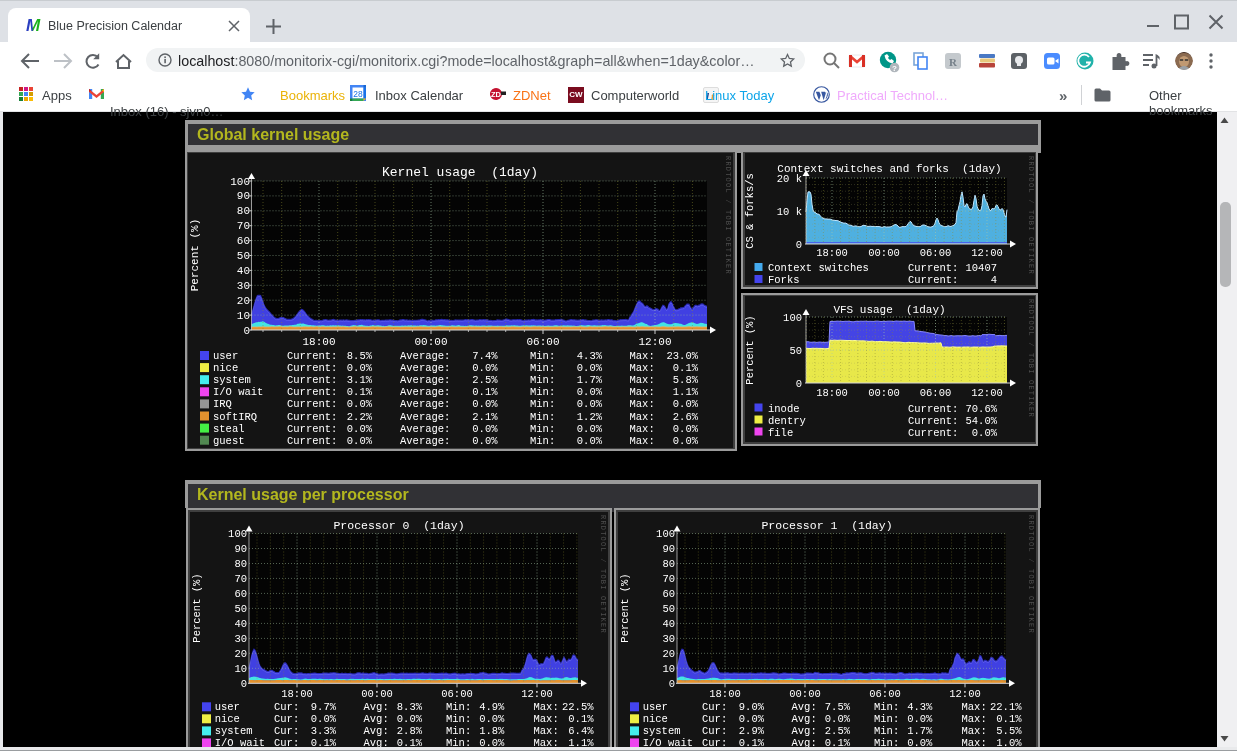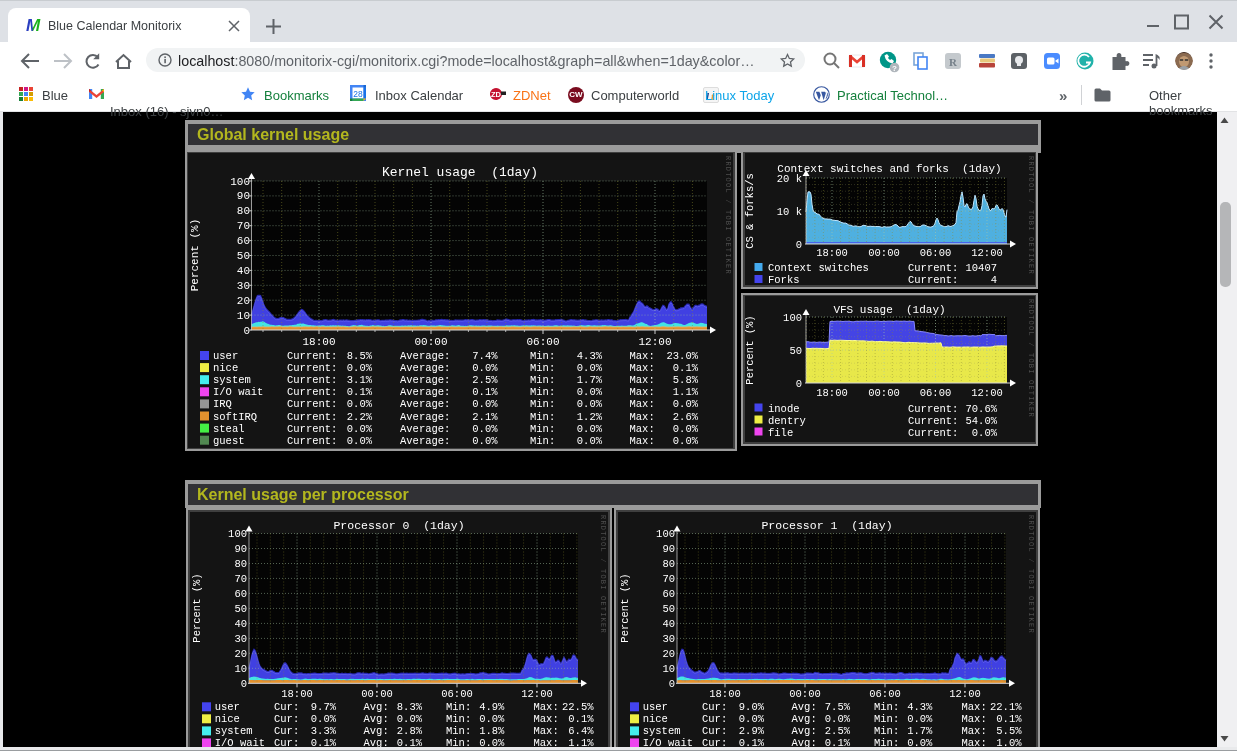--- a/index.html
+++ b/index.html
@@ -7,21 +7,21 @@
 <defs>
       <linearGradient id="mg" x1="0" y1="0" x2="1" y2="0">
 <stop offset="0" stop-color="#2b3fc0"></stop>
         <stop offset="0.42" stop-color="#2b3fc0"></stop>
 <stop offset="0.5" stop-color="#1cb21c"></stop>
         <stop offset="1" stop-color="#1cb21c"></stop>
       </linearGradient>
     </defs>
 <text x="9" y="15" font-family="Liberation Sans, sans-serif" font-size="17" font-weight="bold" font-style="italic" fill="url(#mg)" text-anchor="middle">M</text>
   </svg>
-<div style="position:absolute;left:48px;top:19px;font:12.5px Liberation Sans, sans-serif;color:#3c4043">Blue Calendar Monitorix</div>
+<div style="position:absolute;left:48px;top:19px;font:12.5px Liberation Sans, sans-serif;color:#3c4043">Blue Precision Calendar</div>
 <svg style="position:absolute;left:228px;top:20px" width="12" height="12" viewBox="0 0 12 12">
     <path d="M1 1 l10 10 M11 1 l-10 10" stroke="#5f6368" stroke-width="1.5"></path>
   </svg>
 <svg style="position:absolute;left:264px;top:17px" width="19" height="19" viewBox="0 0 19 19">
     <path d="M9.5 2 v15 M2 9.5 h15" stroke="#5f6368" stroke-width="2" fill="none"></path>
   </svg>
 <svg style="position:absolute;left:1140px;top:12px" width="92" height="20" viewBox="0 0 92 20">
     <path d="M7 14 h12" stroke="#5f6368" stroke-width="2"></path>
     <rect x="35" y="3.5" width="13" height="13" fill="none" stroke="#5f6368" stroke-width="2"></rect>
     <path d="M69.5 3.5 l13 13 M82.5 3.5 l-13 13" stroke="#5f6368" stroke-width="2"></path>
@@ -104,62 +104,62 @@
     <rect x="0" y="0" width="4" height="4" fill="#c5221f"></rect>
     <rect x="5" y="0" width="4" height="4" fill="#d01884"></rect>
     <rect x="10" y="0" width="4" height="4" fill="#ea4335"></rect>
     <rect x="0" y="5" width="4" height="4" fill="#34a853"></rect>
     <rect x="5" y="5" width="4" height="4" fill="#4285f4"></rect>
     <rect x="10" y="5" width="4" height="4" fill="#d39e00"></rect>
     <rect x="0" y="10" width="4" height="4" fill="#188038"></rect>
     <rect x="5" y="10" width="4" height="4" fill="#e8a600"></rect>
     <rect x="10" y="10" width="4" height="4" fill="#fbbc04"></rect>
   </svg>
-<div style="position:absolute;top:88px;font:13px Liberation Sans, sans-serif;color:#3c4043;left:42px">Blue</div>
+<div style="position:absolute;top:88px;font:13px Liberation Sans, sans-serif;color:#3c4043;left:42px">Apps</div>
 <svg style="position:absolute;left:88px;top:86px" width="17" height="16" viewBox="0 0 17 16">
 <rect x="1" y="3" width="3.2" height="10" fill="#4285f4"></rect>
     <rect x="12.8" y="3" width="3.2" height="10" fill="#34a853"></rect>
 <path d="M1 3 l7.5 6 7.5-6 v3 l-7.5 6 -7.5-6z" fill="#ea4335"></path>
     <path d="M1 3 v3 l2-1.6z" fill="#c5221f"></path>
     <path d="M16 3 v3 l-2-1.6z" fill="#fbbc04"></path>
   </svg>
 <div style="position:absolute;top:104px;font:13px Liberation Sans, sans-serif;color:#3c4043;left:110px">Inbox (16) - sjvn0…</div>
 <svg style="position:absolute;left:240px;top:86px" width="16" height="16" viewBox="0 0 24 24">
     <path d="M12 2 l3 6.6 7 0.8 -5.2 4.9 1.4 7 -6.2-3.5 -6.2 3.5 1.4-7 -5.2-4.9 7-0.8 z" fill="#4285f4"></path>
   </svg>
-<div style="position:absolute;top:88px;font:13px Liberation Sans, sans-serif;color:#15803d;left:264px">Bookmarks</div>
+<div style="position:absolute;top:88px;font:13px Liberation Sans, sans-serif;color:#eab308;left:280px">Bookmarks</div>
 <svg style="position:absolute;left:350px;top:85px" width="16" height="16" viewBox="0 0 16 16">
 <rect x="0" y="0" width="16" height="16" fill="#4285f4"></rect>
     <rect x="2.5" y="2.5" width="11" height="11" fill="#ffffff"></rect>
 <rect x="13.5" y="2.5" width="2.5" height="11" fill="#1a73e8"></rect>
     <rect x="2.5" y="13.5" width="11" height="2.5" fill="#34a853"></rect>
 <path d="M16 13.5 h-2.5 v2.5z" fill="#fbbc04"></path>
     <rect x="0" y="13.5" width="2.5" height="2.5" fill="#188038"></rect>
     <rect x="13.5" y="0" width="2.5" height="2.5" fill="#1967d2"></rect>
 <text x="8" y="11.5" font-size="8.5" fill="#1a73e8" text-anchor="middle" font-family="Liberation Sans">28</text>
   </svg>
 <div style="position:absolute;top:88px;font:13px Liberation Sans, sans-serif;color:#3c4043;left:375px">Inbox Calendar</div>
 <svg style="position:absolute;left:490px;top:87px" width="16" height="14" viewBox="0 0 16 14">
 <circle cx="6" cy="7" r="6" fill="#c41230" transform="rotate(-15 6 7)"></circle>
     <text x="6" y="10" font-size="7.5" font-weight="bold" fill="#ffffff" text-anchor="middle" font-family="Liberation Sans">ZD</text>
 <rect x="11" y="4.5" width="5" height="3.5" fill="#222222"></rect>
   </svg>
 <div style="position:absolute;top:88px;font:13px Liberation Sans, sans-serif;color:#f97316;left:513px">ZDNet</div>
-<div style="position:absolute;left:568px;top:87px;width:16px;height:16px;background:#7a0c1f;border-radius:8px;color:#ffffff;font:bold 8px/16px 'Liberation Sans';text-align:center">CW</div>
+<div style="position:absolute;left:568px;top:87px;width:16px;height:16px;background:#7a0c1f;border-radius:0;color:#ffffff;font:bold 8px/16px 'Liberation Sans';text-align:center">CW</div>
 <div style="position:absolute;top:88px;font:13px Liberation Sans, sans-serif;color:#3c4043;left:591px">Computerworld</div>
 <div style="position:absolute;left:703px;top:87px;width:16px;height:16px;background:#f5f5f5;border:1px solid #ddd;border-radius:2px">
     <div style="position:absolute;left:2px;top:2px;font:bold italic 11px 'Liberation Serif';color:#1a3b8c">l</div>
     <div style="position:absolute;left:7px;top:2px;font:bold italic 11px 'Liberation Serif';color:#e8a33d">t</div>
   </div>
 <div style="position:absolute;top:88px;font:13px Liberation Sans, sans-serif;color:#0ea5e9;left:705px">Linux Today</div>
 <svg style="position:absolute;left:813px;top:86px" width="17" height="17" viewBox="0 0 24 24">
 <circle cx="12" cy="12" r="11" fill="#ffffff" stroke="#3858a0" stroke-width="1.6"></circle>
 <path d="M4 8 l4.5 12 2.5-7 -2-5z M11.5 8 l3.5 12 2.5-7.5 q1.5-3 -0.5-4.5z M19.5 8.5 q1 3-0.5 6.5 l-1.5 4 q3-2.5 3.5-6 q0.3-2.8-1.5-4.5z" fill="#3858a0"></path>
   </svg>
-<div style="position:absolute;top:88px;font:13px Liberation Sans, sans-serif;color:#15803d;left:837px">Practical Technol…</div>
+<div style="position:absolute;top:88px;font:13px Liberation Sans, sans-serif;color:#f0abfc;left:837px">Practical Technol…</div>
 <div style="position:absolute;left:1059px;top:87px;font:bold 15px Liberation Sans, sans-serif;color:#5f6368">»</div>
 <div style="position:absolute;left:1081px;top:85px;width:1px;height:20px;background:#d0d2d5"></div>
 <svg style="position:absolute;left:1094px;top:88px" width="17" height="14" viewBox="0 0 17 14">
     <path d="M0.5 2 q0-1.5 1.5-1.5 h4 l2 2 h7 q1.5 0 1.5 1.5 v8 q0 1.5-1.5 1.5 h-13 q-1.5 0-1.5-1.5z" fill="#5f6368"></path>
   </svg>
 <div style="position:absolute;top:88px;font:13px Liberation Sans, sans-serif;color:#3c4043;left:1149px">Other bookmarks</div>
 <div style="position:absolute;left:185px;top:120px;width:856px;height:33px;background:#9b9b9b">
     <div style="position:absolute;left:3px;top:4px;right:3px;height:21px;background:#313135">
       <div style="position:absolute;left:9px;top:2px;font:bold 16px Liberation Sans, sans-serif;color:#b3b71e">Global kernel usage</div>
     </div>
@@ -473,21 +473,21 @@
     <text x="768.0" y="423.5" font-size="10.5" fill="#ffffff" text-anchor="start" font-family="Liberation Mono, monospace" font-weight="normal">dentry</text>
     <text x="908.0" y="423.5" font-size="10.5" fill="#ffffff" text-anchor="start" font-family="Liberation Mono, monospace" font-weight="normal">Current:</text>
     <text x="997.0" y="423.5" font-size="10.5" fill="#ffffff" text-anchor="end" font-family="Liberation Mono, monospace" font-weight="normal">54.0%</text>
     <rect x="754.5" y="427.5" width="8" height="8" fill="#ee44ee"></rect>
     <text x="768.0" y="435.5" font-size="10.5" fill="#ffffff" text-anchor="start" font-family="Liberation Mono, monospace" font-weight="normal">file</text>
     <text x="908.0" y="435.5" font-size="10.5" fill="#ffffff" text-anchor="start" font-family="Liberation Mono, monospace" font-weight="normal">Current:</text>
     <text x="997.0" y="435.5" font-size="10.5" fill="#ffffff" text-anchor="end" font-family="Liberation Mono, monospace" font-weight="normal">0.0%</text>
     <text transform="rotate(90 1029.0 299.0)" x="1029.0" y="299.0" font-size="7" letter-spacing="1.2" fill="#4e4e4e" font-family="Liberation Mono, monospace">RRDTOOL / TOBI OETIKER</text>
   </svg>
 <div style="position:absolute;left:185px;top:480px;width:856px;height:28px;background:#9b9b9b">
-    <div style="position:absolute;left:3px;top:4px;right:3px;height:21px;background:#313135">
+    <div style="position:absolute;left:3px;top:4px;right:3px;height:28px;background:#313135">
       <div style="position:absolute;left:9px;top:2px;font:bold 16px Liberation Sans, sans-serif;color:#b3b71e">Kernel usage per processor</div>
     </div>
   </div>
 <div style="position:absolute;left:186px;top:508px;width:426px;height:243px;background:#141414;border:2px solid #9b9b9b;box-shadow:inset 0 0 0 2px #3f3f3f"></div>
 <div style="position:absolute;left:614px;top:508px;width:426px;height:243px;background:#141414;border:2px solid #9b9b9b;box-shadow:inset 0 0 0 2px #3f3f3f"></div>
 <svg style="position:absolute;left:190px;top:512px" width="418" height="239" viewBox="190 512 418 239">
     <rect x="190" y="512" width="418" height="239" fill="#141414"></rect>
     <rect x="249" y="533.5" width="329" height="149.8" fill="#040404"></rect>
     <polygon points="249.0,668.35 250.0,664.39 251.0,659.71 252.0,655.00 253.0,651.44 254.0,649.45 255.0,650.42 256.0,653.08 257.0,656.77 258.0,660.42 259.0,663.66 260.0,666.08 261.0,667.45 262.0,668.48 263.0,669.17 264.0,669.59 265.0,670.31 266.0,670.97 267.0,671.35 268.0,671.58 269.0,671.42 270.0,670.60 271.0,670.41 272.0,670.48 273.0,671.12 274.0,671.55 275.0,672.37 276.0,672.65 277.0,672.79 278.0,672.72 279.0,672.59 280.0,671.22 281.0,669.60 282.0,667.64 283.0,665.28 284.0,663.49 285.0,662.88 286.0,663.55 287.0,665.03 288.0,667.05 289.0,669.11 290.0,670.74 291.0,672.00 292.0,672.78 293.0,673.52 294.0,673.64 295.0,673.83 296.0,673.71 297.0,673.72 298.0,673.27 299.0,673.02 300.0,673.23 301.0,673.01 302.0,673.25 303.0,673.59 304.0,673.85 305.0,673.63 306.0,674.00 307.0,673.84 308.0,673.70 309.0,673.79 310.0,673.91 311.0,673.63 312.0,673.36 313.0,673.38 314.0,673.26 315.0,673.16 316.0,673.34 317.0,673.58 318.0,673.74 319.0,673.64 320.0,673.65 321.0,673.60 322.0,673.48 323.0,673.22 324.0,673.10 325.0,673.13 326.0,673.17 327.0,673.17 328.0,673.40 329.0,673.42 330.0,673.22 331.0,673.04 332.0,673.10 333.0,672.83 334.0,672.87 335.0,672.94 336.0,673.10 337.0,673.36 338.0,673.33 339.0,673.56 340.0,673.78 341.0,673.59 342.0,673.25 343.0,673.64 344.0,673.60 345.0,673.51 346.0,673.49 347.0,673.86 348.0,673.69 349.0,673.69 350.0,673.41 351.0,673.76 352.0,673.93 353.0,674.09 354.0,674.03 355.0,674.13 356.0,673.66 357.0,673.11 358.0,673.02 359.0,672.91 360.0,673.05 361.0,673.37 362.0,673.43 363.0,673.09 364.0,673.38 365.0,673.55 366.0,673.53 367.0,673.54 368.0,673.89 369.0,673.88 370.0,673.65 371.0,673.42 372.0,673.29 373.0,673.05 374.0,672.69 375.0,673.09 376.0,673.55 377.0,673.79 378.0,674.10 379.0,674.47 380.0,674.13 381.0,674.09 382.0,674.05 383.0,674.19 384.0,674.18 385.0,673.97 386.0,673.85 387.0,673.72 388.0,673.27 389.0,673.19 390.0,673.32 391.0,673.19 392.0,673.13 393.0,673.35 394.0,673.51 395.0,673.77 396.0,673.90 397.0,673.93 398.0,673.86 399.0,673.68 400.0,673.55 401.0,673.27 402.0,673.46 403.0,673.17 404.0,673.31 405.0,673.38 406.0,673.42 407.0,673.24 408.0,673.63 409.0,673.44 410.0,673.46 411.0,673.46 412.0,673.46 413.0,673.44 414.0,673.35 415.0,673.30 416.0,673.45 417.0,673.53 418.0,673.50 419.0,673.50 420.0,673.36 421.0,673.28 422.0,673.11 423.0,673.06 424.0,673.37 425.0,673.53 426.0,673.57 427.0,673.75 428.0,673.61 429.0,673.23 430.0,673.17 431.0,673.22 432.0,673.39 433.0,673.31 434.0,673.49 435.0,673.65 436.0,673.81 437.0,673.72 438.0,673.63 439.0,673.46 440.0,673.56 441.0,673.40 442.0,673.29 443.0,673.44 444.0,673.51 445.0,673.34 446.0,673.25 447.0,673.38 448.0,673.85 449.0,674.03 450.0,674.04 451.0,673.95 452.0,673.68 453.0,673.48 454.0,673.34 455.0,673.21 456.0,673.60 457.0,674.12 458.0,673.96 459.0,673.97 460.0,674.08 461.0,674.29 462.0,673.96 463.0,674.04 464.0,674.20 465.0,674.16 466.0,673.90 467.0,673.80 468.0,673.71 469.0,673.65 470.0,673.55 471.0,673.37 472.0,673.71 473.0,673.74 474.0,673.72 475.0,674.05 476.0,674.16 477.0,673.84 478.0,673.91 479.0,673.61 480.0,673.04 481.0,672.98 482.0,672.96 483.0,672.53 484.0,672.82 485.0,673.25 486.0,673.27 487.0,673.58 488.0,674.13 489.0,674.05 490.0,673.97 491.0,673.86 492.0,673.55 493.0,673.45 494.0,673.52 495.0,673.49 496.0,673.65 497.0,673.86 498.0,673.69 499.0,673.68 500.0,673.58 501.0,673.30 502.0,673.00 503.0,673.23 504.0,673.35 505.0,673.45 506.0,673.59 507.0,673.60 508.0,673.58 509.0,673.51 510.0,673.43 511.0,673.25 512.0,673.17 513.0,673.18 514.0,673.14 515.0,673.32 516.0,673.38 517.0,673.53 518.0,673.43 519.0,673.49 520.0,673.29 521.0,673.20 522.0,670.30 523.0,669.38 524.0,667.88 525.0,665.12 526.0,661.93 527.0,658.00 528.0,654.81 529.0,653.45 530.0,654.04 531.0,655.47 532.0,658.16 533.0,659.75 534.0,659.73 535.0,659.32 536.0,659.57 537.0,660.94 538.0,663.42 539.0,664.73 540.0,664.49 541.0,663.74 542.0,663.88 543.0,663.89 544.0,662.65 545.0,660.58 546.0,657.77 547.0,656.96 548.0,658.10 549.0,658.75 550.0,658.96 551.0,656.29 552.0,655.36 553.0,655.72 554.0,658.67 555.0,661.97 556.0,661.95 557.0,661.14 558.0,660.10 559.0,660.80 560.0,662.53 561.0,663.73 562.0,661.97 563.0,659.55 564.0,657.34 565.0,658.97 566.0,661.11 567.0,661.77 568.0,660.43 569.0,659.25 570.0,659.80 571.0,659.42 572.0,657.77 573.0,655.34 574.0,655.04 575.0,656.02 576.0,658.30 577.0,659.08 578.0,659.72 578.0,683.30 577.0,683.30 576.0,683.30 575.0,683.30 574.0,683.30 573.0,683.30 572.0,683.30 571.0,683.30 570.0,683.30 569.0,683.30 568.0,683.30 567.0,683.30 566.0,683.30 565.0,683.30 564.0,683.30 563.0,683.30 562.0,683.30 561.0,683.30 560.0,683.30 559.0,683.30 558.0,683.30 557.0,683.30 556.0,683.30 555.0,683.30 554.0,683.30 553.0,683.30 552.0,683.30 551.0,683.30 550.0,683.30 549.0,683.30 548.0,683.30 547.0,683.30 546.0,683.30 545.0,683.30 544.0,683.30 543.0,683.30 542.0,683.30 541.0,683.30 540.0,683.30 539.0,683.30 538.0,683.30 537.0,683.30 536.0,683.30 535.0,683.30 534.0,683.30 533.0,683.30 532.0,683.30 531.0,683.30 530.0,683.30 529.0,683.30 528.0,683.30 527.0,683.30 526.0,683.30 525.0,683.30 524.0,683.30 523.0,683.30 522.0,683.30 521.0,683.30 520.0,683.30 519.0,683.30 518.0,683.30 517.0,683.30 516.0,683.30 515.0,683.30 514.0,683.30 513.0,683.30 512.0,683.30 511.0,683.30 510.0,683.30 509.0,683.30 508.0,683.30 507.0,683.30 506.0,683.30 505.0,683.30 504.0,683.30 503.0,683.30 502.0,683.30 501.0,683.30 500.0,683.30 499.0,683.30 498.0,683.30 497.0,683.30 496.0,683.30 495.0,683.30 494.0,683.30 493.0,683.30 492.0,683.30 491.0,683.30 490.0,683.30 489.0,683.30 488.0,683.30 487.0,683.30 486.0,683.30 485.0,683.30 484.0,683.30 483.0,683.30 482.0,683.30 481.0,683.30 480.0,683.30 479.0,683.30 478.0,683.30 477.0,683.30 476.0,683.30 475.0,683.30 474.0,683.30 473.0,683.30 472.0,683.30 471.0,683.30 470.0,683.30 469.0,683.30 468.0,683.30 467.0,683.30 466.0,683.30 465.0,683.30 464.0,683.30 463.0,683.30 462.0,683.30 461.0,683.30 460.0,683.30 459.0,683.30 458.0,683.30 457.0,683.30 456.0,683.30 455.0,683.30 454.0,683.30 453.0,683.30 452.0,683.30 451.0,683.30 450.0,683.30 449.0,683.30 448.0,683.30 447.0,683.30 446.0,683.30 445.0,683.30 444.0,683.30 443.0,683.30 442.0,683.30 441.0,683.30 440.0,683.30 439.0,683.30 438.0,683.30 437.0,683.30 436.0,683.30 435.0,683.30 434.0,683.30 433.0,683.30 432.0,683.30 431.0,683.30 430.0,683.30 429.0,683.30 428.0,683.30 427.0,683.30 426.0,683.30 425.0,683.30 424.0,683.30 423.0,683.30 422.0,683.30 421.0,683.30 420.0,683.30 419.0,683.30 418.0,683.30 417.0,683.30 416.0,683.30 415.0,683.30 414.0,683.30 413.0,683.30 412.0,683.30 411.0,683.30 410.0,683.30 409.0,683.30 408.0,683.30 407.0,683.30 406.0,683.30 405.0,683.30 404.0,683.30 403.0,683.30 402.0,683.30 401.0,683.30 400.0,683.30 399.0,683.30 398.0,683.30 397.0,683.30 396.0,683.30 395.0,683.30 394.0,683.30 393.0,683.30 392.0,683.30 391.0,683.30 390.0,683.30 389.0,683.30 388.0,683.30 387.0,683.30 386.0,683.30 385.0,683.30 384.0,683.30 383.0,683.30 382.0,683.30 381.0,683.30 380.0,683.30 379.0,683.30 378.0,683.30 377.0,683.30 376.0,683.30 375.0,683.30 374.0,683.30 373.0,683.30 372.0,683.30 371.0,683.30 370.0,683.30 369.0,683.30 368.0,683.30 367.0,683.30 366.0,683.30 365.0,683.30 364.0,683.30 363.0,683.30 362.0,683.30 361.0,683.30 360.0,683.30 359.0,683.30 358.0,683.30 357.0,683.30 356.0,683.30 355.0,683.30 354.0,683.30 353.0,683.30 352.0,683.30 351.0,683.30 350.0,683.30 349.0,683.30 348.0,683.30 347.0,683.30 346.0,683.30 345.0,683.30 344.0,683.30 343.0,683.30 342.0,683.30 341.0,683.30 340.0,683.30 339.0,683.30 338.0,683.30 337.0,683.30 336.0,683.30 335.0,683.30 334.0,683.30 333.0,683.30 332.0,683.30 331.0,683.30 330.0,683.30 329.0,683.30 328.0,683.30 327.0,683.30 326.0,683.30 325.0,683.30 324.0,683.30 323.0,683.30 322.0,683.30 321.0,683.30 320.0,683.30 319.0,683.30 318.0,683.30 317.0,683.30 316.0,683.30 315.0,683.30 314.0,683.30 313.0,683.30 312.0,683.30 311.0,683.30 310.0,683.30 309.0,683.30 308.0,683.30 307.0,683.30 306.0,683.30 305.0,683.30 304.0,683.30 303.0,683.30 302.0,683.30 301.0,683.30 300.0,683.30 299.0,683.30 298.0,683.30 297.0,683.30 296.0,683.30 295.0,683.30 294.0,683.30 293.0,683.30 292.0,683.30 291.0,683.30 290.0,683.30 289.0,683.30 288.0,683.30 287.0,683.30 286.0,683.30 285.0,683.30 284.0,683.30 283.0,683.30 282.0,683.30 281.0,683.30 280.0,683.30 279.0,683.30 278.0,683.30 277.0,683.30 276.0,683.30 275.0,683.30 274.0,683.30 273.0,683.30 272.0,683.30 271.0,683.30 270.0,683.30 269.0,683.30 268.0,683.30 267.0,683.30 266.0,683.30 265.0,683.30 264.0,683.30 263.0,683.30 262.0,683.30 261.0,683.30 260.0,683.30 259.0,683.30 258.0,683.30 257.0,683.30 256.0,683.30 255.0,683.30 254.0,683.30 253.0,683.30 252.0,683.30 251.0,683.30 250.0,683.30 249.0,683.30" fill="#4040e2" fill-opacity="1.0"></polygon>
     <polygon points="249.0,677.97 250.0,677.64 251.0,677.10 252.0,676.89 253.0,676.63 254.0,676.62 255.0,676.73 256.0,676.71 257.0,676.94 258.0,677.31 259.0,677.69 260.0,678.09 261.0,678.27 262.0,678.42 263.0,678.61 264.0,678.67 265.0,678.86 266.0,678.94 267.0,678.86 268.0,678.86 269.0,679.02 270.0,678.94 271.0,679.04 272.0,679.04 273.0,678.96 274.0,679.01 275.0,678.87 276.0,678.64 277.0,678.43 278.0,678.27 279.0,678.24 280.0,677.97 281.0,678.08 282.0,677.87 283.0,677.70 284.0,677.52 285.0,677.34 286.0,677.56 287.0,677.82 288.0,678.06 289.0,678.44 290.0,678.76 291.0,678.89 292.0,679.19 293.0,679.12 294.0,679.12 295.0,679.00 296.0,679.02 297.0,679.15 298.0,679.29 299.0,679.34 300.0,679.44 301.0,679.41 302.0,679.34 303.0,679.13 304.0,678.81 305.0,678.64 306.0,678.57 307.0,678.97 308.0,678.92 309.0,679.02 310.0,678.94 311.0,678.94 312.0,678.87 313.0,678.79 314.0,678.76 315.0,678.78 316.0,678.86 317.0,679.12 318.0,679.10 319.0,678.86 320.0,678.80 321.0,678.83 322.0,678.95 323.0,679.02 324.0,679.22 325.0,679.12 326.0,679.15 327.0,678.99 328.0,679.16 329.0,679.23 330.0,679.12 331.0,678.89 332.0,678.95 333.0,679.27 334.0,679.25 335.0,679.28 336.0,678.95 337.0,678.87 338.0,678.93 339.0,678.88 340.0,679.03 341.0,679.11 342.0,679.06 343.0,678.94 344.0,678.93 345.0,679.06 346.0,679.18 347.0,679.25 348.0,679.14 349.0,679.00 350.0,678.97 351.0,678.82 352.0,678.95 353.0,678.87 354.0,678.90 355.0,679.12 356.0,679.04 357.0,678.98 358.0,678.95 359.0,679.11 360.0,679.02 361.0,678.90 362.0,678.79 363.0,678.87 364.0,679.06 365.0,678.96 366.0,678.95 367.0,678.86 368.0,678.86 369.0,678.96 370.0,678.97 371.0,679.11 372.0,679.04 373.0,679.10 374.0,679.09 375.0,679.00 376.0,679.22 377.0,679.05 378.0,679.02 379.0,678.96 380.0,678.79 381.0,679.01 382.0,679.00 383.0,679.10 384.0,679.18 385.0,679.06 386.0,679.03 387.0,679.04 388.0,678.91 389.0,678.89 390.0,678.94 391.0,678.94 392.0,678.88 393.0,678.95 394.0,678.86 395.0,678.84 396.0,678.95 397.0,679.10 398.0,679.09 399.0,679.01 400.0,678.85 401.0,678.89 402.0,678.99 403.0,679.20 404.0,679.11 405.0,679.24 406.0,679.28 407.0,679.11 408.0,679.11 409.0,679.12 410.0,679.11 411.0,679.19 412.0,678.89 413.0,678.76 414.0,678.78 415.0,678.78 416.0,678.93 417.0,678.73 418.0,678.70 419.0,678.73 420.0,678.86 421.0,679.00 422.0,679.09 423.0,679.02 424.0,679.09 425.0,679.12 426.0,679.14 427.0,678.95 428.0,678.91 429.0,678.81 430.0,678.70 431.0,678.94 432.0,678.83 433.0,679.25 434.0,679.30 435.0,679.32 436.0,679.25 437.0,679.05 438.0,678.88 439.0,678.89 440.0,678.97 441.0,679.27 442.0,679.30 443.0,679.12 444.0,679.08 445.0,678.80 446.0,678.96 447.0,678.79 448.0,678.84 449.0,678.96 450.0,678.95 451.0,678.98 452.0,679.05 453.0,678.96 454.0,678.96 455.0,678.96 456.0,678.95 457.0,678.69 458.0,678.86 459.0,678.89 460.0,679.22 461.0,679.35 462.0,679.20 463.0,679.28 464.0,679.30 465.0,679.14 466.0,678.92 467.0,678.89 468.0,679.00 469.0,679.26 470.0,679.20 471.0,679.18 472.0,678.82 473.0,678.97 474.0,679.13 475.0,679.17 476.0,679.34 477.0,679.10 478.0,679.00 479.0,678.94 480.0,679.06 481.0,678.99 482.0,679.17 483.0,679.13 484.0,679.07 485.0,679.07 486.0,679.06 487.0,678.92 488.0,679.00 489.0,679.03 490.0,679.04 491.0,679.02 492.0,678.89 493.0,678.98 494.0,679.08 495.0,678.90 496.0,679.09 497.0,678.98 498.0,678.90 499.0,679.00 500.0,678.77 501.0,678.89 502.0,678.77 503.0,678.95 504.0,678.98 505.0,679.04 506.0,679.05 507.0,678.99 508.0,679.26 509.0,679.33 510.0,679.55 511.0,679.37 512.0,679.30 513.0,679.20 514.0,679.23 515.0,679.34 516.0,679.28 517.0,679.17 518.0,679.05 519.0,679.00 520.0,679.04 521.0,679.07 522.0,678.97 523.0,678.96 524.0,679.07 525.0,678.86 526.0,678.61 527.0,678.27 528.0,677.75 529.0,677.37 530.0,677.06 531.0,677.23 532.0,677.32 533.0,677.97 534.0,678.33 535.0,678.66 536.0,678.79 537.0,678.70 538.0,678.81 539.0,678.84 540.0,678.98 541.0,678.79 542.0,678.55 543.0,678.22 544.0,677.79 545.0,677.48 546.0,677.36 547.0,677.27 548.0,677.42 549.0,677.59 550.0,677.69 551.0,677.89 552.0,677.85 553.0,677.80 554.0,677.77 555.0,677.75 556.0,677.49 557.0,677.72 558.0,677.78 559.0,678.17 560.0,678.29 561.0,678.56 562.0,678.43 563.0,678.16 564.0,677.68 565.0,677.36 566.0,677.16 567.0,676.96 568.0,677.40 569.0,677.66 570.0,677.88 571.0,678.00 572.0,677.80 573.0,677.60 574.0,677.43 575.0,677.30 576.0,677.48 577.0,677.75 578.0,678.12 578.0,680.42 577.0,680.35 576.0,680.37 575.0,680.32 574.0,680.34 573.0,680.36 572.0,680.33 571.0,680.44 570.0,680.54 569.0,680.54 568.0,680.45 567.0,680.41 566.0,680.49 565.0,680.43 564.0,680.40 563.0,680.42 562.0,680.46 561.0,680.48 560.0,680.26 559.0,680.34 558.0,680.22 557.0,680.36 556.0,680.37 555.0,680.49 554.0,680.45 553.0,680.40 552.0,680.38 551.0,680.40 550.0,680.39 549.0,680.42 548.0,680.49 547.0,680.51 546.0,680.46 545.0,680.41 544.0,680.43 543.0,680.51 542.0,680.60 541.0,680.63 540.0,680.62 539.0,680.45 538.0,680.35 537.0,680.35 536.0,680.46 535.0,680.46 534.0,680.37 533.0,680.33 532.0,680.28 531.0,680.41 530.0,680.36 529.0,680.41 528.0,680.28 527.0,680.34 526.0,680.38 525.0,680.51 524.0,680.46 523.0,680.35 522.0,680.23 521.0,680.25 520.0,680.31 519.0,680.30 518.0,680.35 517.0,680.41 516.0,680.51 515.0,680.47 514.0,680.47 513.0,680.52 512.0,680.62 511.0,680.70 510.0,680.71 509.0,680.55 508.0,680.48 507.0,680.31 506.0,680.43 505.0,680.39 504.0,680.41 503.0,680.34 502.0,680.27 501.0,680.32 500.0,680.28 499.0,680.38 498.0,680.33 497.0,680.37 496.0,680.36 495.0,680.44 494.0,680.47 493.0,680.48 492.0,680.35 491.0,680.33 490.0,680.35 489.0,680.37 488.0,680.36 487.0,680.32 486.0,680.39 485.0,680.37 484.0,680.46 483.0,680.42 482.0,680.48 481.0,680.35 480.0,680.35 479.0,680.28 478.0,680.40 477.0,680.44 476.0,680.59 475.0,680.52 474.0,680.46 473.0,680.43 472.0,680.42 471.0,680.58 470.0,680.51 469.0,680.53 468.0,680.36 467.0,680.39 466.0,680.39 465.0,680.47 464.0,680.43 463.0,680.41 462.0,680.50 461.0,680.54 460.0,680.49 459.0,680.19 458.0,680.05 457.0,680.17 456.0,680.40 455.0,680.39 454.0,680.44 453.0,680.32 452.0,680.43 451.0,680.34 450.0,680.35 449.0,680.36 448.0,680.36 447.0,680.38 446.0,680.46 445.0,680.40 444.0,680.47 443.0,680.43 442.0,680.51 441.0,680.43 440.0,680.29 439.0,680.32 438.0,680.39 437.0,680.48 436.0,680.46 435.0,680.54 434.0,680.53 433.0,680.57 432.0,680.44 431.0,680.42 430.0,680.30 429.0,680.28 428.0,680.22 427.0,680.20 426.0,680.33 425.0,680.43 424.0,680.53 423.0,680.45 422.0,680.43 421.0,680.32 420.0,680.28 419.0,680.21 418.0,680.26 417.0,680.23 416.0,680.25 415.0,680.20 414.0,680.19 413.0,680.31 412.0,680.40 411.0,680.52 410.0,680.44 409.0,680.34 408.0,680.35 407.0,680.47 406.0,680.53 405.0,680.49 404.0,680.36 403.0,680.43 402.0,680.44 401.0,680.45 400.0,680.40 399.0,680.47 398.0,680.44 397.0,680.44 396.0,680.35 395.0,680.43 394.0,680.50 393.0,680.48 392.0,680.39 391.0,680.26 390.0,680.27 389.0,680.30 388.0,680.38 387.0,680.41 386.0,680.42 385.0,680.46 384.0,680.44 383.0,680.43 382.0,680.32 381.0,680.30 380.0,680.31 379.0,680.44 378.0,680.50 377.0,680.48 376.0,680.42 375.0,680.34 374.0,680.37 373.0,680.36 372.0,680.30 371.0,680.28 370.0,680.17 369.0,680.26 368.0,680.35 367.0,680.40 366.0,680.45 365.0,680.38 364.0,680.45 363.0,680.32 362.0,680.23 361.0,680.33 360.0,680.39 359.0,680.45 358.0,680.23 357.0,680.33 356.0,680.38 355.0,680.43 354.0,680.44 353.0,680.40 352.0,680.49 351.0,680.37 350.0,680.40 349.0,680.44 348.0,680.54 347.0,680.62 346.0,680.57 345.0,680.48 344.0,680.34 343.0,680.33 342.0,680.46 341.0,680.43 340.0,680.38 339.0,680.32 338.0,680.35 337.0,680.37 336.0,680.33 335.0,680.45 334.0,680.52 333.0,680.45 332.0,680.33 331.0,680.32 330.0,680.46 329.0,680.53 328.0,680.42 327.0,680.32 326.0,680.38 325.0,680.41 324.0,680.48 323.0,680.38 322.0,680.42 321.0,680.29 320.0,680.26 319.0,680.33 318.0,680.49 317.0,680.54 316.0,680.39 315.0,680.31 314.0,680.22 313.0,680.22 312.0,680.24 311.0,680.34 310.0,680.35 309.0,680.44 308.0,680.39 307.0,680.46 306.0,680.21 305.0,680.22 304.0,680.16 303.0,680.36 302.0,680.41 301.0,680.45 300.0,680.55 299.0,680.47 298.0,680.50 297.0,680.39 296.0,680.39 295.0,680.29 294.0,680.31 293.0,680.35 292.0,680.38 291.0,680.35 290.0,680.40 289.0,680.40 288.0,680.35 287.0,680.32 286.0,680.36 285.0,680.31 284.0,680.34 283.0,680.40 282.0,680.40 281.0,680.31 280.0,680.19 279.0,680.32 278.0,680.29 277.0,680.34 276.0,680.37 275.0,680.51 274.0,680.54 273.0,680.50 272.0,680.41 271.0,680.43 270.0,680.41 269.0,680.41 268.0,680.44 267.0,680.43 266.0,680.43 265.0,680.40 264.0,680.39 263.0,680.40 262.0,680.34 261.0,680.35 260.0,680.35 259.0,680.31 258.0,680.27 257.0,680.30 256.0,680.36 255.0,680.45 254.0,680.48 253.0,680.35 252.0,680.27 251.0,680.22 250.0,680.31 249.0,680.33" fill="#44e4e4" fill-opacity="1.0"></polygon>

